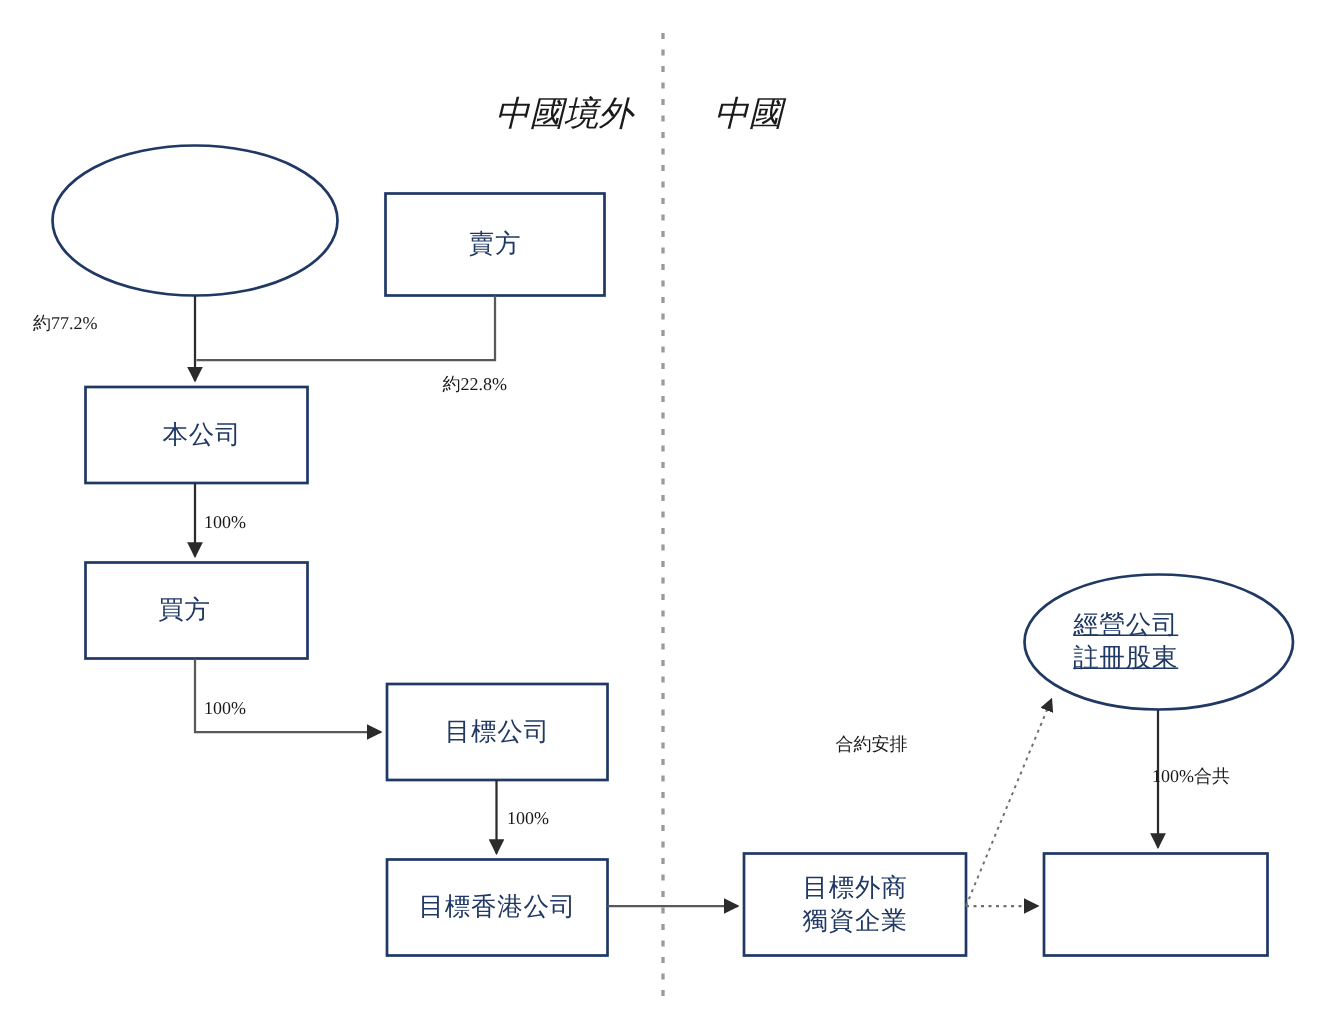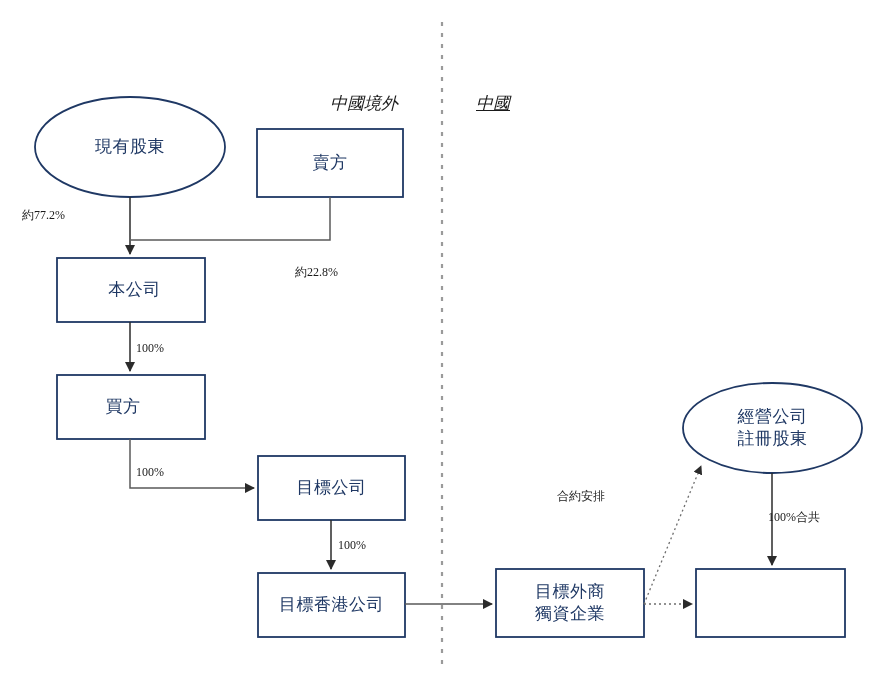--- a/index.html
+++ b/index.html
@@ -44,24 +44,23 @@
     font-family: "Liberation Serif", "DejaVu Serif", serif;
     font-size: 12px;
     line-height: 19px;
     color: #1a1a1a;
     white-space: nowrap;
   }
   .region-label {
     position: absolute;
     font-family: "Liberation Serif", "DejaVu Serif", serif;
     font-style: italic;
-    font-size: 17px;
+    font-size: 23px;
     color: #1a1a1a;
     white-space: nowrap;
-    margin-top: 32px;
   }
 </style>
 </head>
 <body>
 
 <div id="canvas">
 
   <svg id="diagram-svg" viewBox="0 0 885 675" xmlns="http://www.w3.org/2000/svg">
     <defs>
       <marker id="arrow-solid" viewBox="0 0 10 10" refX="9" refY="5" markerWidth="7" markerHeight="7" orient="auto-start-reverse">
@@ -105,44 +104,43 @@
     <line x1="405" y1="604" x2="492" y2="604" stroke="#595959" stroke-width="1.5" marker-end="url(#arrow-solid)"></line>
 
     <line x1="644" y1="604" x2="692" y2="604" stroke="#6E6E6E" stroke-width="1.5" stroke-dasharray="2 3" marker-end="url(#arrow-dotted)"></line>
 
     <line x1="644" y1="604" x2="701" y2="466" stroke="#6E6E6E" stroke-width="1.3" stroke-dasharray="2 3" marker-end="url(#arrow-dotted)"></line>
 
     <line x1="772" y1="473" x2="772" y2="565" stroke="#2b2b2b" stroke-width="1.5" marker-end="url(#arrow-solid)"></line>
   </svg>
 
   <div class="region-label" style="left:330px; top:60px;">中國境外</div>
-  <div class="region-label" style="left:476px; top:60px;text-decoration:underline;">中國</div>
+  <div class="region-label" style="left:476px; top:60px;">中國</div>
 
-  <div class="node-label" style="left:35px; top:97px; width:190px; height:100px;">現有股東</div>
 
   <div class="node-label" style="left:257px; top:129px; width:146px; height:68px;border-radius:19px;">賣方</div>
 
   <div class="node-label" style="left:57px; top:258px; width:155px; height:64px;">本公司</div>
 
   <div class="node-label" style="left:57px; top:375px; width:132px; height:64px;">買方</div>
 
   <div class="node-label" style="left:258px; top:456px; width:147px; height:64px;border-radius:28px;">目標公司</div>
 
   <div class="node-label" style="left:258px; top:573px; width:147px; height:64px;">目標香港公司</div>
 
   <div class="node-label" style="left:496px; top:569px; width:148px; height:68px;font-family:Liberation Serif, serif;">目標外商
 獨資企業</div>
 
 
-  <div class="node-label" style="left:683px; top:383px; width:179px; height:90px;">經營公司
+  <div class="node-label" style="left:661px; top:383px; width:179px; height:90px;text-decoration:underline;">經營公司
 註冊股東</div>
 
   <div class="edge-label" style="left:22px; top:206px;">約77.2%</div>
 
-  <div class="edge-label" style="left:295px; top:247px;margin-top:16px;">約22.8%</div>
+  <div class="edge-label" style="left:295px; top:247px;">約22.8%</div>
 
   <div class="edge-label" style="left:136px; top:339px;">100%</div>
 
   <div class="edge-label" style="left:136px; top:463px;">100%</div>
 
   <div class="edge-label" style="left:338px; top:536px;">100%</div>
 
   <div class="edge-label" style="left:557px; top:487px;">合約安排</div>
 
   <div class="edge-label" style="left:768px; top:508px;">100%合共</div>

